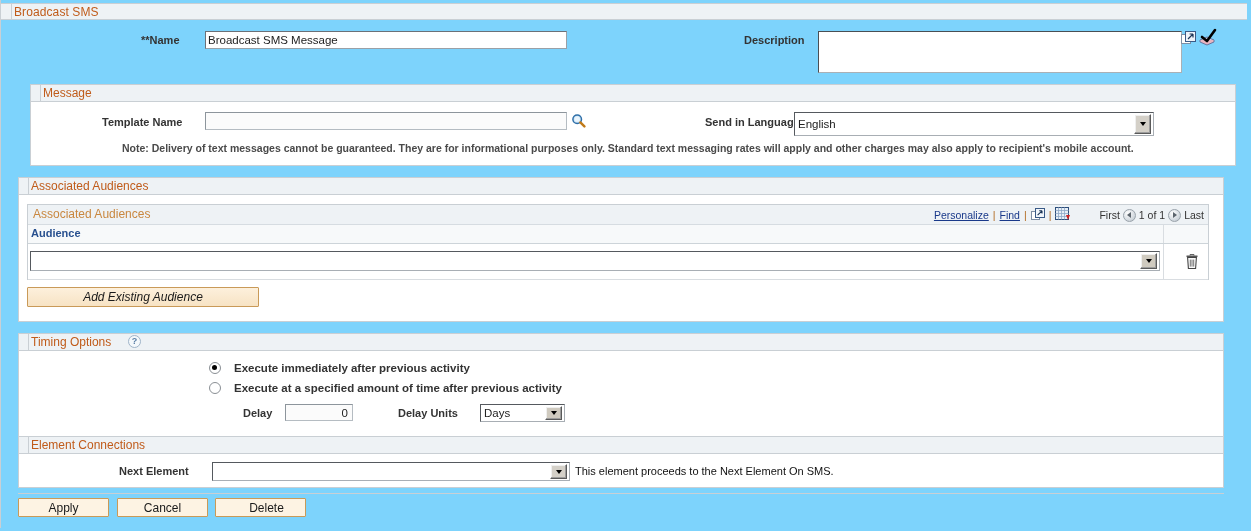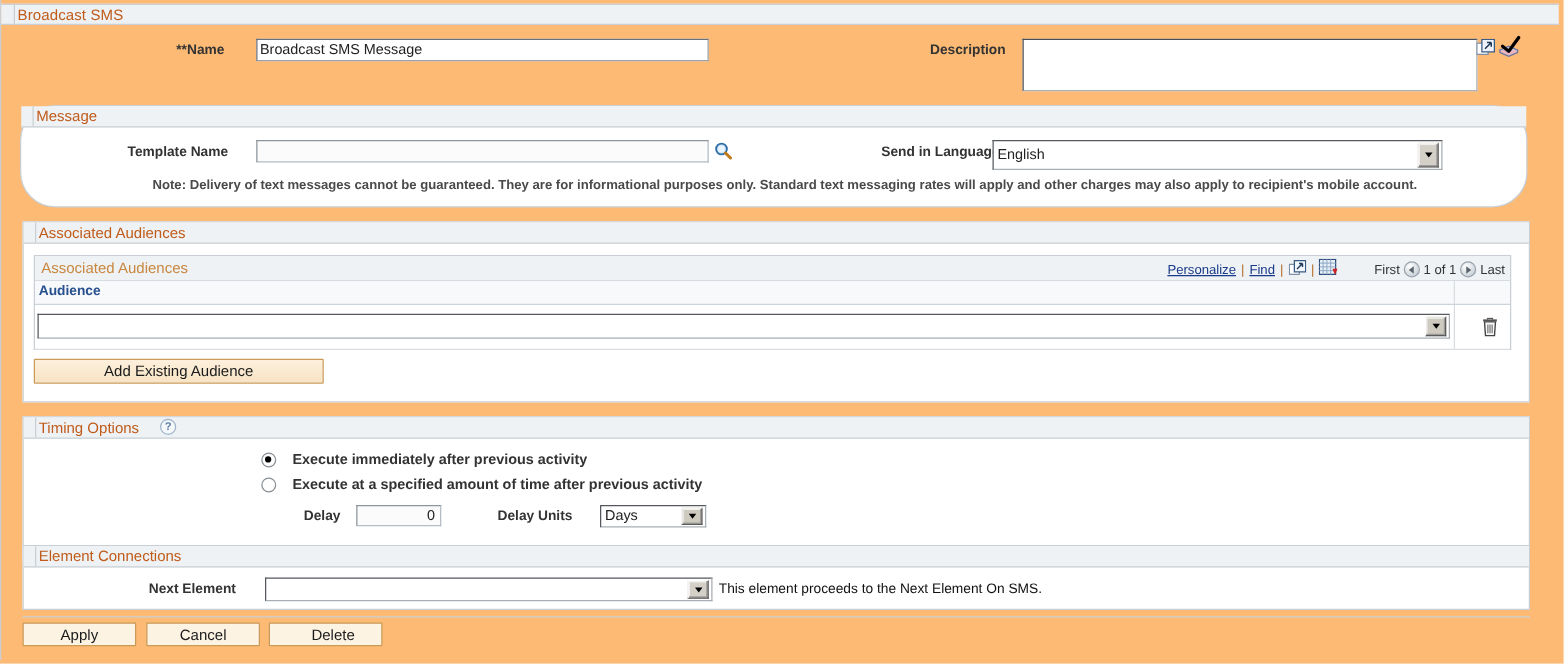--- a/index.html
+++ b/index.html
@@ -12,21 +12,21 @@
     width: 1251px;
     height: 531px;
     overflow: hidden;
     font-size: 11px;
     color: #000;
   }
   .page {
     position: relative;
     width: 1251px;
     height: 531px;
-    background: #fdba74;
+    background: #7dd3fc;
   }
 
   
   .page-frame {
     position: absolute;
     left: 0; top: 0;
     width: 1248px;
     height: 528px;
     border-left: 1px solid #c9cfd4;
     box-sizing: border-box;
@@ -375,21 +375,21 @@
   </span>
 
   <span class="icon" style="left:1198px; top:28px; width:20px; height:20px;">
     <svg width="20" height="20" viewBox="0 0 20 20">
       <path d="M2 12 L9 9 L16 12 L9 15 Z" fill="#c8cfe6" stroke="#6675a0" stroke-width="1"></path>
       <path d="M2 12 L2 14 L9 17 L16 14 L16 12" fill="#e8b4c0" stroke="#6675a0" stroke-width="1"></path>
       <path d="M4 9 L9 13 L17 2" stroke="#000" stroke-width="2.6" fill="none" stroke-linecap="round" stroke-linejoin="round"></path>
     </svg>
   </span>
 
-  <div class="group" style="left:16px; top:84px; width:1206px; height:82px;border-radius:28px;">
+  <div class="group" style="left:30px; top:84px; width:1206px; height:82px;">
     <div class="group-hdr">
       <div class="gdiv"></div>
       <span class="gttl">Message</span>
     </div>
   </div>
 
   <span class="lbl" style="left:102px; top:116px;">Template Name</span>
   <input class="txt flat" style="left: 205px; top: 112px; width: 362px; height: 18px;" value="">
 
   <span class="icon ico-mag" style="left:571px; top:113px;">
@@ -471,21 +471,21 @@
         <svg width="14" height="16" viewBox="0 0 14 16">
           <rect x="1.5" y="1.5" width="11" height="1.6" fill="#555"></rect>
           <path d="M2.6 3.5 H11.4 L10.6 14.5 H3.4 Z" fill="#fafafa" stroke="#444" stroke-width="1.1"></path>
           <path d="M5.3 5.6 V12.6 M7 5.6 V12.6 M8.7 5.6 V12.6" stroke="#666" stroke-width="0.9"></path>
           <path d="M5 1.5 V0.6 H9 V1.5" stroke="#555" stroke-width="1" fill="none"></path>
         </svg>
       </span>
     </div>
   </div>
 
-  <div class="btn" style="left:27px; top:287px; width:232px; height:20px;">Add Existing Audience</div>
+  <div class="btn" style="left:27px; top:287px; width:232px; height:20px;font-style:italic;">Add Existing Audience</div>
 
   <div class="group" style="left:18px; top:333px; width:1206px; height:116px;">
     <div class="group-hdr">
       <div class="gdiv"></div>
       <span class="gttl">Timing Options</span>
     </div>
   </div>
   <span class="help-ico" style="left:128px; top:335px;">?</span>
 
   <span class="radio on" style="left:209px; top:362px;"></span>

